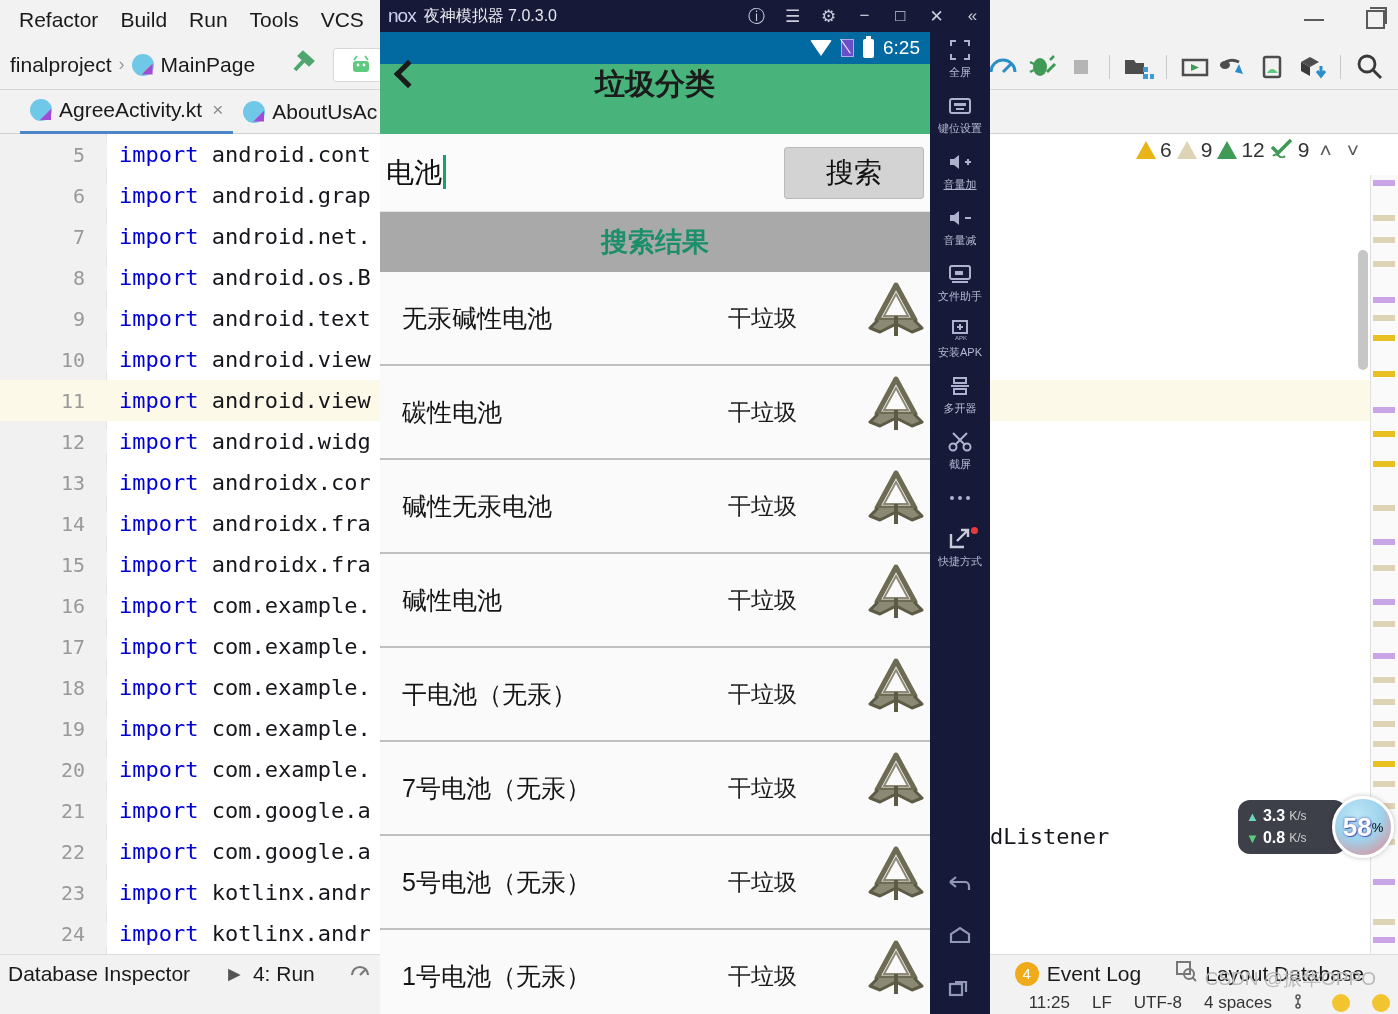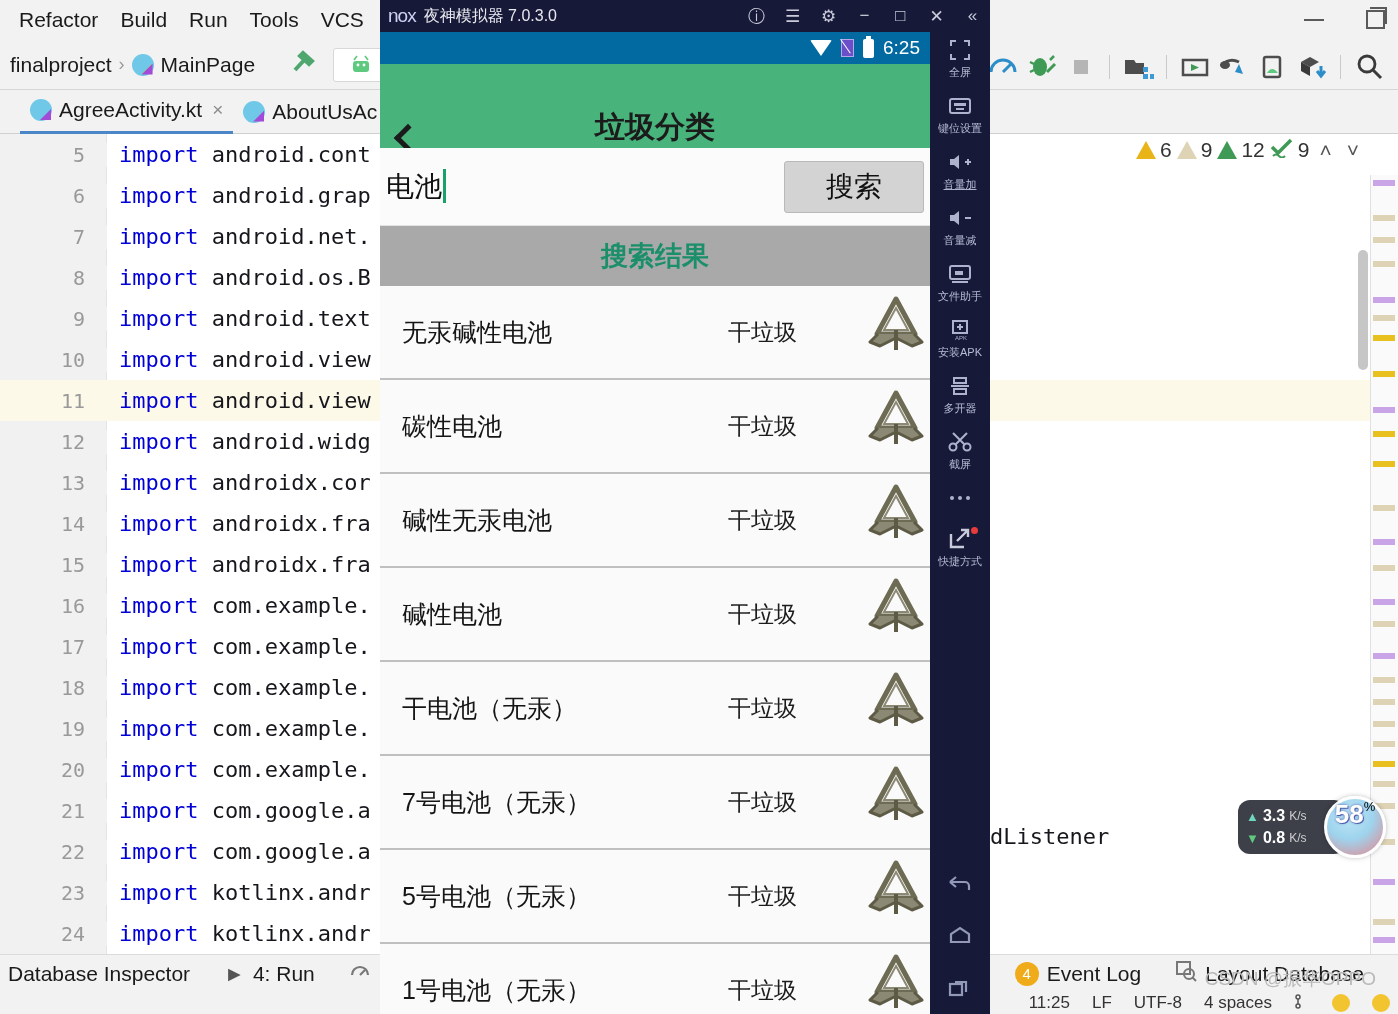--- a/index.html
+++ b/index.html
@@ -158,24 +158,24 @@
   .netpill {
     position: absolute; left: 0; top: 4px; width: 108px; height: 54px;
     background: #3d4049; border-radius: 12px; color: #fff; font-size: 14px;
     padding: 5px 8px;
   }
   .netrow { display: flex; align-items: center; gap: 4px; height: 22px; }
   .netrow .arrow { font-size: 13px; }
   .netrow .num { font-size: 16px; font-weight: bold; }
   .netrow .unit { font-size: 12px; color: #cfcfcf; }
   .badge58 {
-    position: absolute; left: 86px; top: 0; width: 62px; height: 62px; border-radius: 50%;
+    position: absolute; left: 94px; top: 0; width: 62px; height: 62px; border-radius: 50%;
     background: radial-gradient(circle at 40% 30%, #bfe6f5 0%, #9ed4ee 45%, #e8838a 100%);
     border: 3px solid #fff; box-shadow: 0 0 5px rgba(0,0,0,.25);
-    display: flex; justify-content: center;
+    display: flex; align-items: center; justify-content: center;
   }
   .badge58 span {
     font-size: 26px; font-weight: bold; color: #fff; text-shadow: 0 0 3px #5161b0, 1px 1px 0 #5161b0;
   }
   .badge58 small { font-size: 13px; }
 
   
   .nox {
     position: absolute; left: 380px; top: 0; width: 610px; height: 1014px;
     background: #161a38;
@@ -207,21 +207,21 @@
   .as-sig::after {
     content: ""; position: absolute; left: -1px; top: -1px; width: 17px; height: 1px;
     background: #fff; transform: rotate(55deg); transform-origin: 0 0;
   }
   .as-bat { width: 11px; height: 19px; background: #fff; border-radius: 2px; position: relative; }
   .as-bat::before {
     content:""; position:absolute; left:3px; top:-3px; width:5px; height:3px; background:#fff;
   }
 
   .app-header {
-    height: 84px; background: #48b47c; display: flex; align-items: flex-end; position: relative;
+    height: 70px; background: #48b47c; display: flex; align-items: flex-start; position: relative;
   }
   .back-chevron {
     margin-left: 18px; width: 20px; height: 20px;
     border-left: 5px solid #1b1b1b; border-bottom: 5px solid #1b1b1b;
     transform: rotate(45deg);
   }
   .app-title {
     position: absolute; left: 0; right: 0; text-align: center;
     font-size: 30px; color: #1b1b1b; font-weight: bold;
   }

